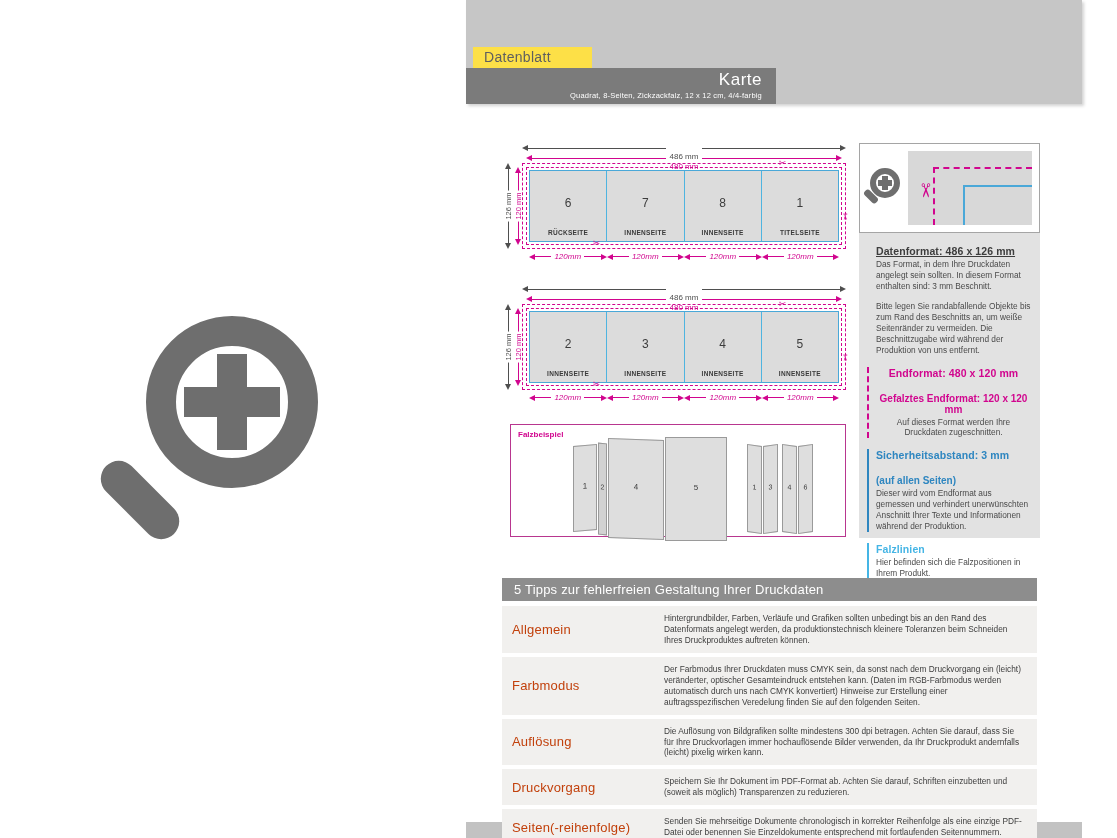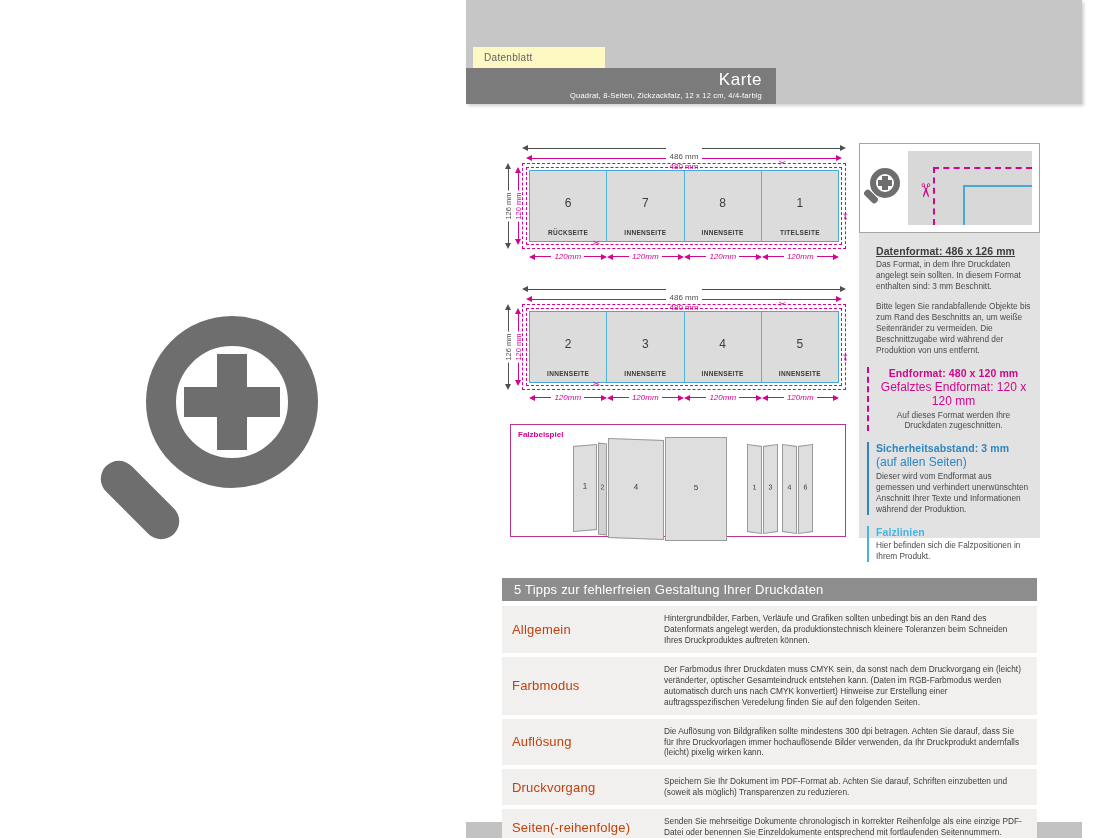--- a/index.html
+++ b/index.html
@@ -3,21 +3,21 @@
 <meta charset="utf-8">
 <style>
   * { margin:0; padding:0; box-sizing:border-box; }
   html,body { background:#ffffff; }
   body { width:1117px; height:838px; position:relative; font-family:"Liberation Sans", sans-serif; overflow:hidden; }
   .abs { position:absolute; }
 
   
   .top-gray   { left:466px; top:0; width:616px; height:104px; background:#c6c6c6; box-shadow:2px 2px 3px rgba(0,0,0,.18); }
   .bottom-bar { left:466px; top:822px; width:616px; height:16px; background:#c2c2c2; }
-  .datenblatt-box { left:473px; top:47px; width:132px; height:21px; background:#fef9c3; font-size:10px; color:#5f5f5f; line-height:21px; padding-left:11px; letter-spacing:.3px; }
+  .datenblatt-box { left:473px; top:47px; width:119px; height:21px; background:#fde047; font-size:14px; color:#5f5f5f; line-height:21px; padding-left:11px; letter-spacing:.3px; }
   .title-band { left:466px; top:68px; width:310px; height:36px; background:#7b7b7b; color:#fff; text-align:right; padding:2px 14px 0 0; }
   .title-band .t  { font-size:17px; letter-spacing:.5px; }
   .title-band .st { font-size:7.5px; margin-top:1px; letter-spacing:.2px; }
 
   
   .mag-ring   { border-radius:50%; border:30px solid #6e6e6e; background:#fff; }
   .big-ring   { left:146px; top:316px; width:172px; height:172px; }
   .big-plus-h { left:184px; top:387px; width:96px; height:30px; background:#6e6e6e; }
   .big-plus-v { left:217px; top:354px; width:30px; height:96px; background:#6e6e6e; }
   .big-handle { left:92px;  top:482px; width:96px; height:36px; background:#6e6e6e; border-radius:18px; transform:rotate(45deg); }
@@ -71,21 +71,21 @@
   .md-scis { position:absolute; left:8%; top:38%; color:#d1058e; font-size:19px; transform:rotate(90deg); }
 
   .sm-ring   { left:10px; top:24px; width:30px; height:30px; border:6px solid #6e6e6e; border-radius:50%; background:#fff; }
   .sm-plus-h { left:18px; top:36px; width:14px; height:6px; background:#6e6e6e; }
   .sm-plus-v { left:22px; top:32px; width:6px; height:14px; background:#6e6e6e; }
   .sm-handle { left:3px; top:49px; width:16px; height:7px; background:#6e6e6e; border-radius:3px; transform:rotate(45deg); }
 
   .sb-panel { left:859px; top:233px; width:181px; height:305px; background:#e2e2e2; padding:12px 9px 8px 8px; }
   .sb-sec { padding-left:7px; border-left:2px solid transparent; margin-bottom:11px; }
   .sb-sec h3 { font-size:10.5px; letter-spacing:.1px; }
-  .sb-sec .sub  { font-size:12px; font-weight:normal; margin-top:1px; }
+  .sb-sec .sub  { font-size:10px; font-weight:bold; margin-top:14px; }
   .sb-sec p { font-size:8.3px; color:#4a4a4a; line-height:1.32; margin-top:2px; }
   .sec-daten h3 { color:#3d3d3d;text-decoration:underline; }
   .sec-end  { border-left:2px dashed #d1058e;text-align:center; } .sec-end h3, .sec-end .sub { color:#d1058e; }
   .sec-safe { border-left:2px solid #2e86c0; } .sec-safe h3, .sec-safe .sub { color:#2e86c0; }
   .sec-falz { border-left:2px solid #45b5e5; } .sec-falz h3 { color:#45b5e5; }
 
   
   .tips-header { left:502px; top:578px; width:535px; height:23px; background:#8d8d8d; color:#fff; font-size:13px; line-height:23px; padding-left:12px; letter-spacing:.2px; }
   .tips-rows { left:502px; top:606px; width:535px; }
   .tip-row { display:grid; grid-template-columns:152px 1fr; background:#f1f0ee; margin-bottom:4px; padding:7px 10px 7px 10px; align-items:center; }

